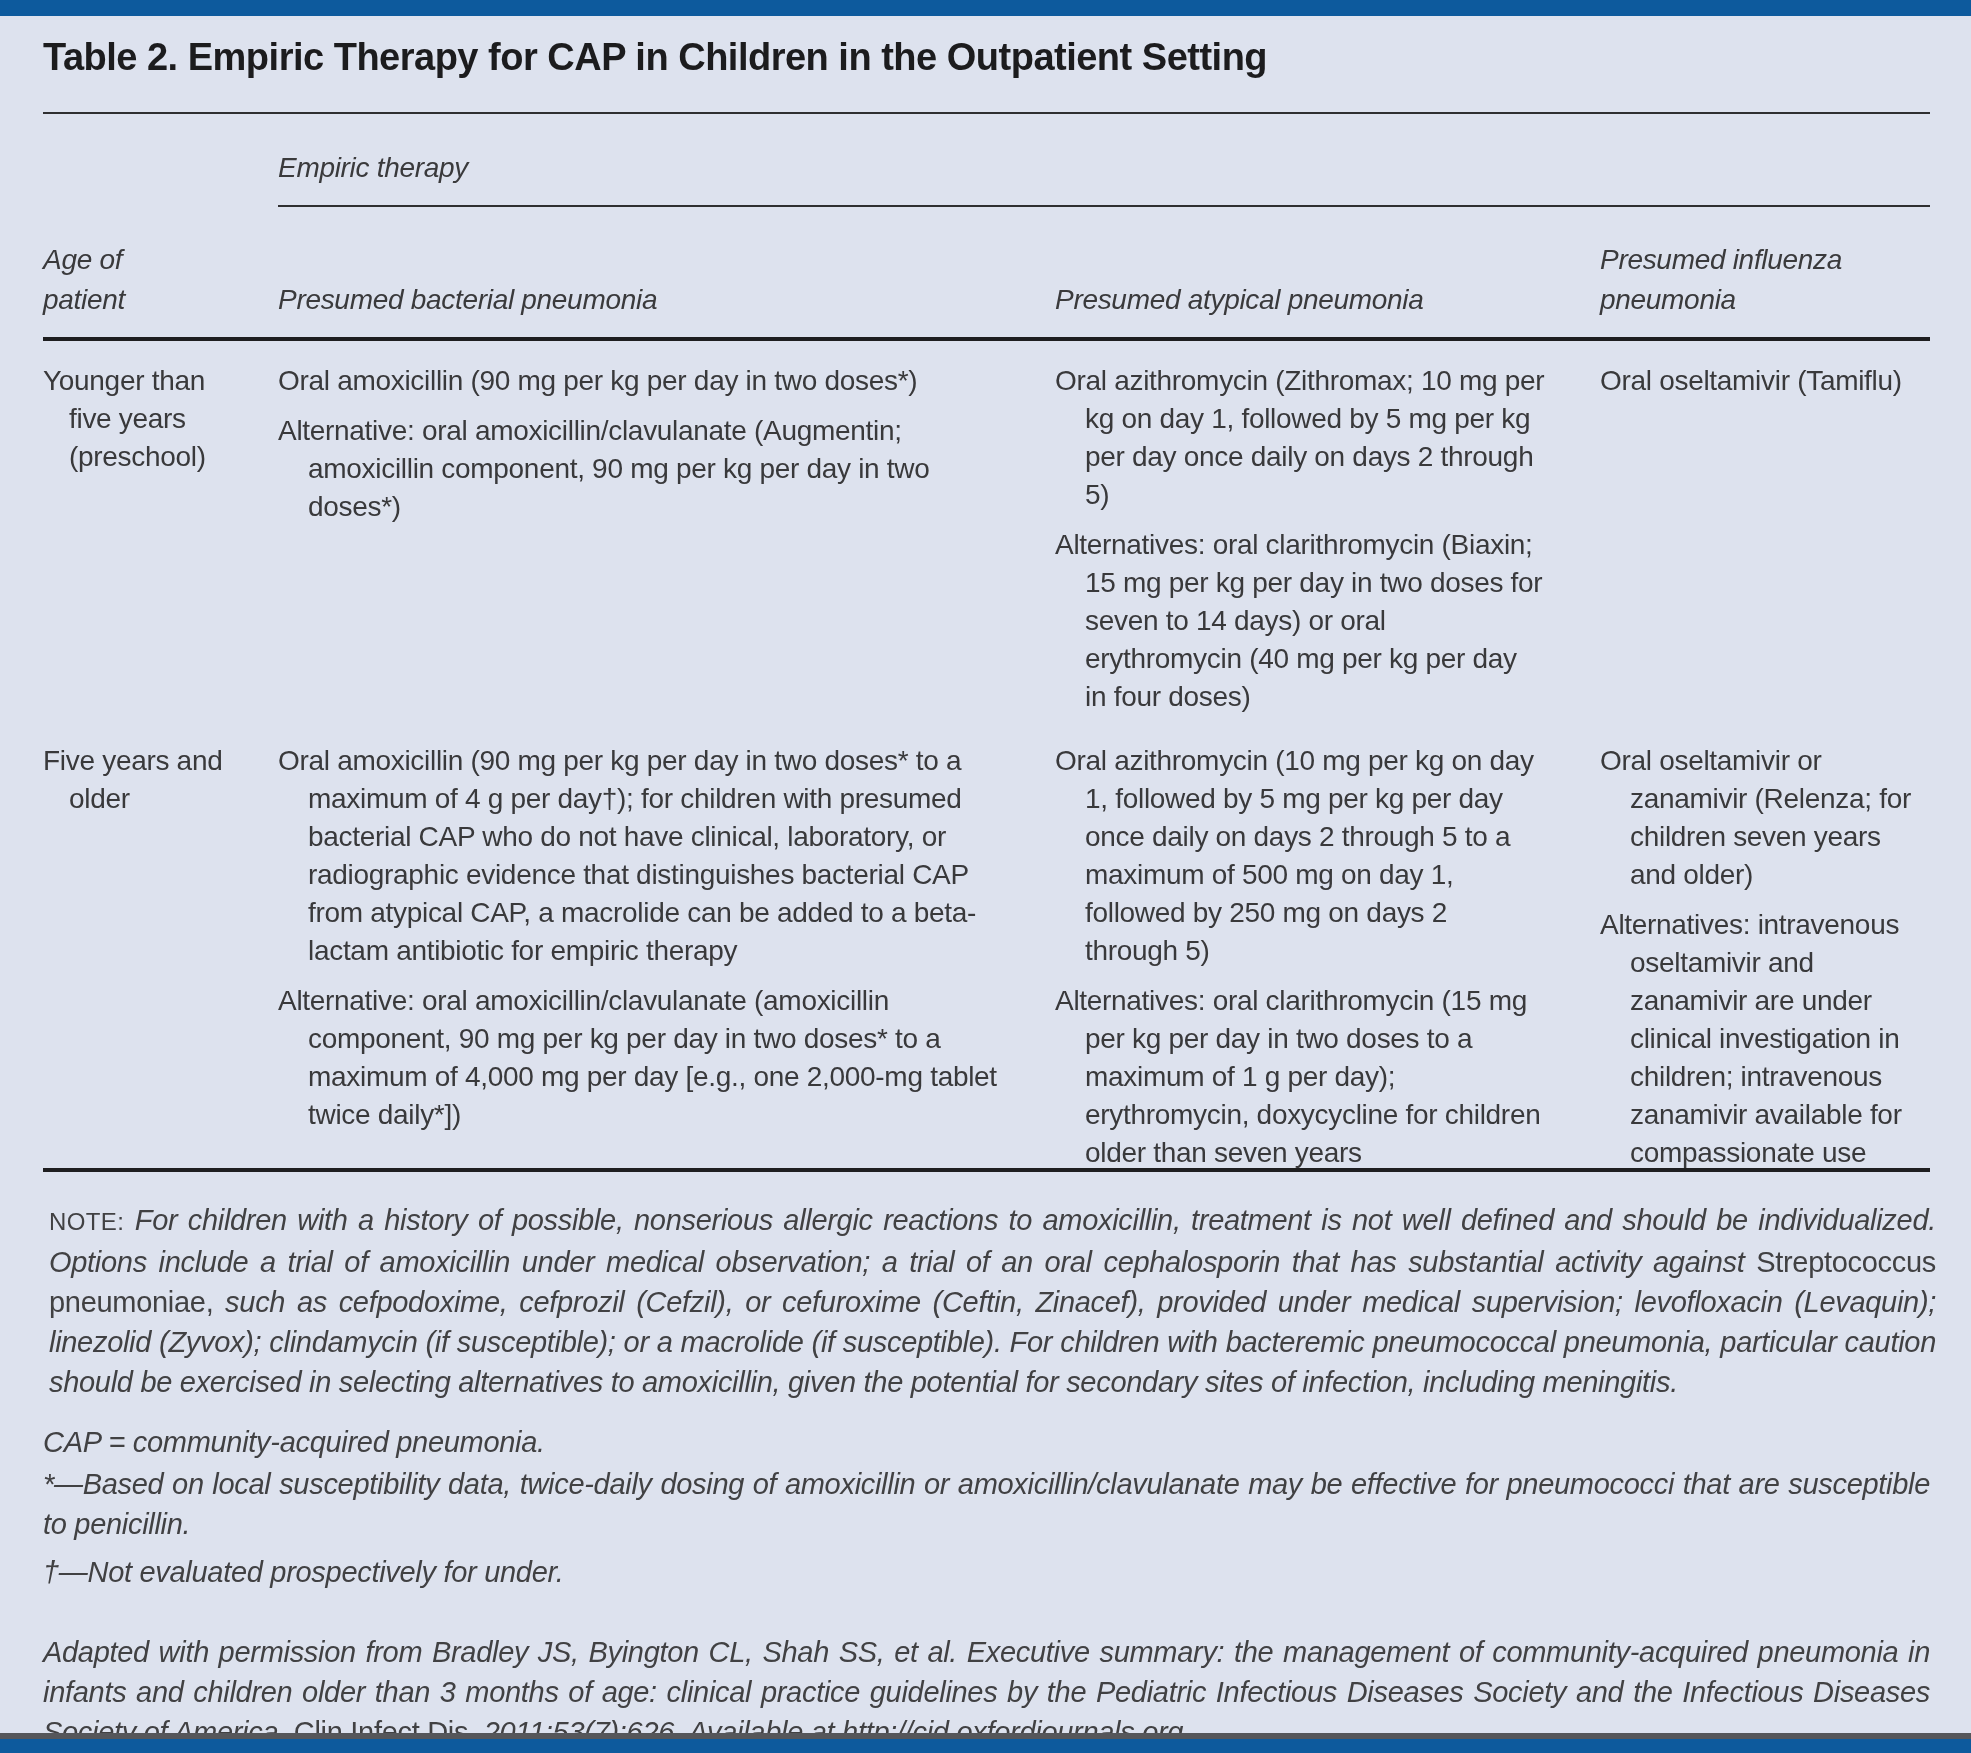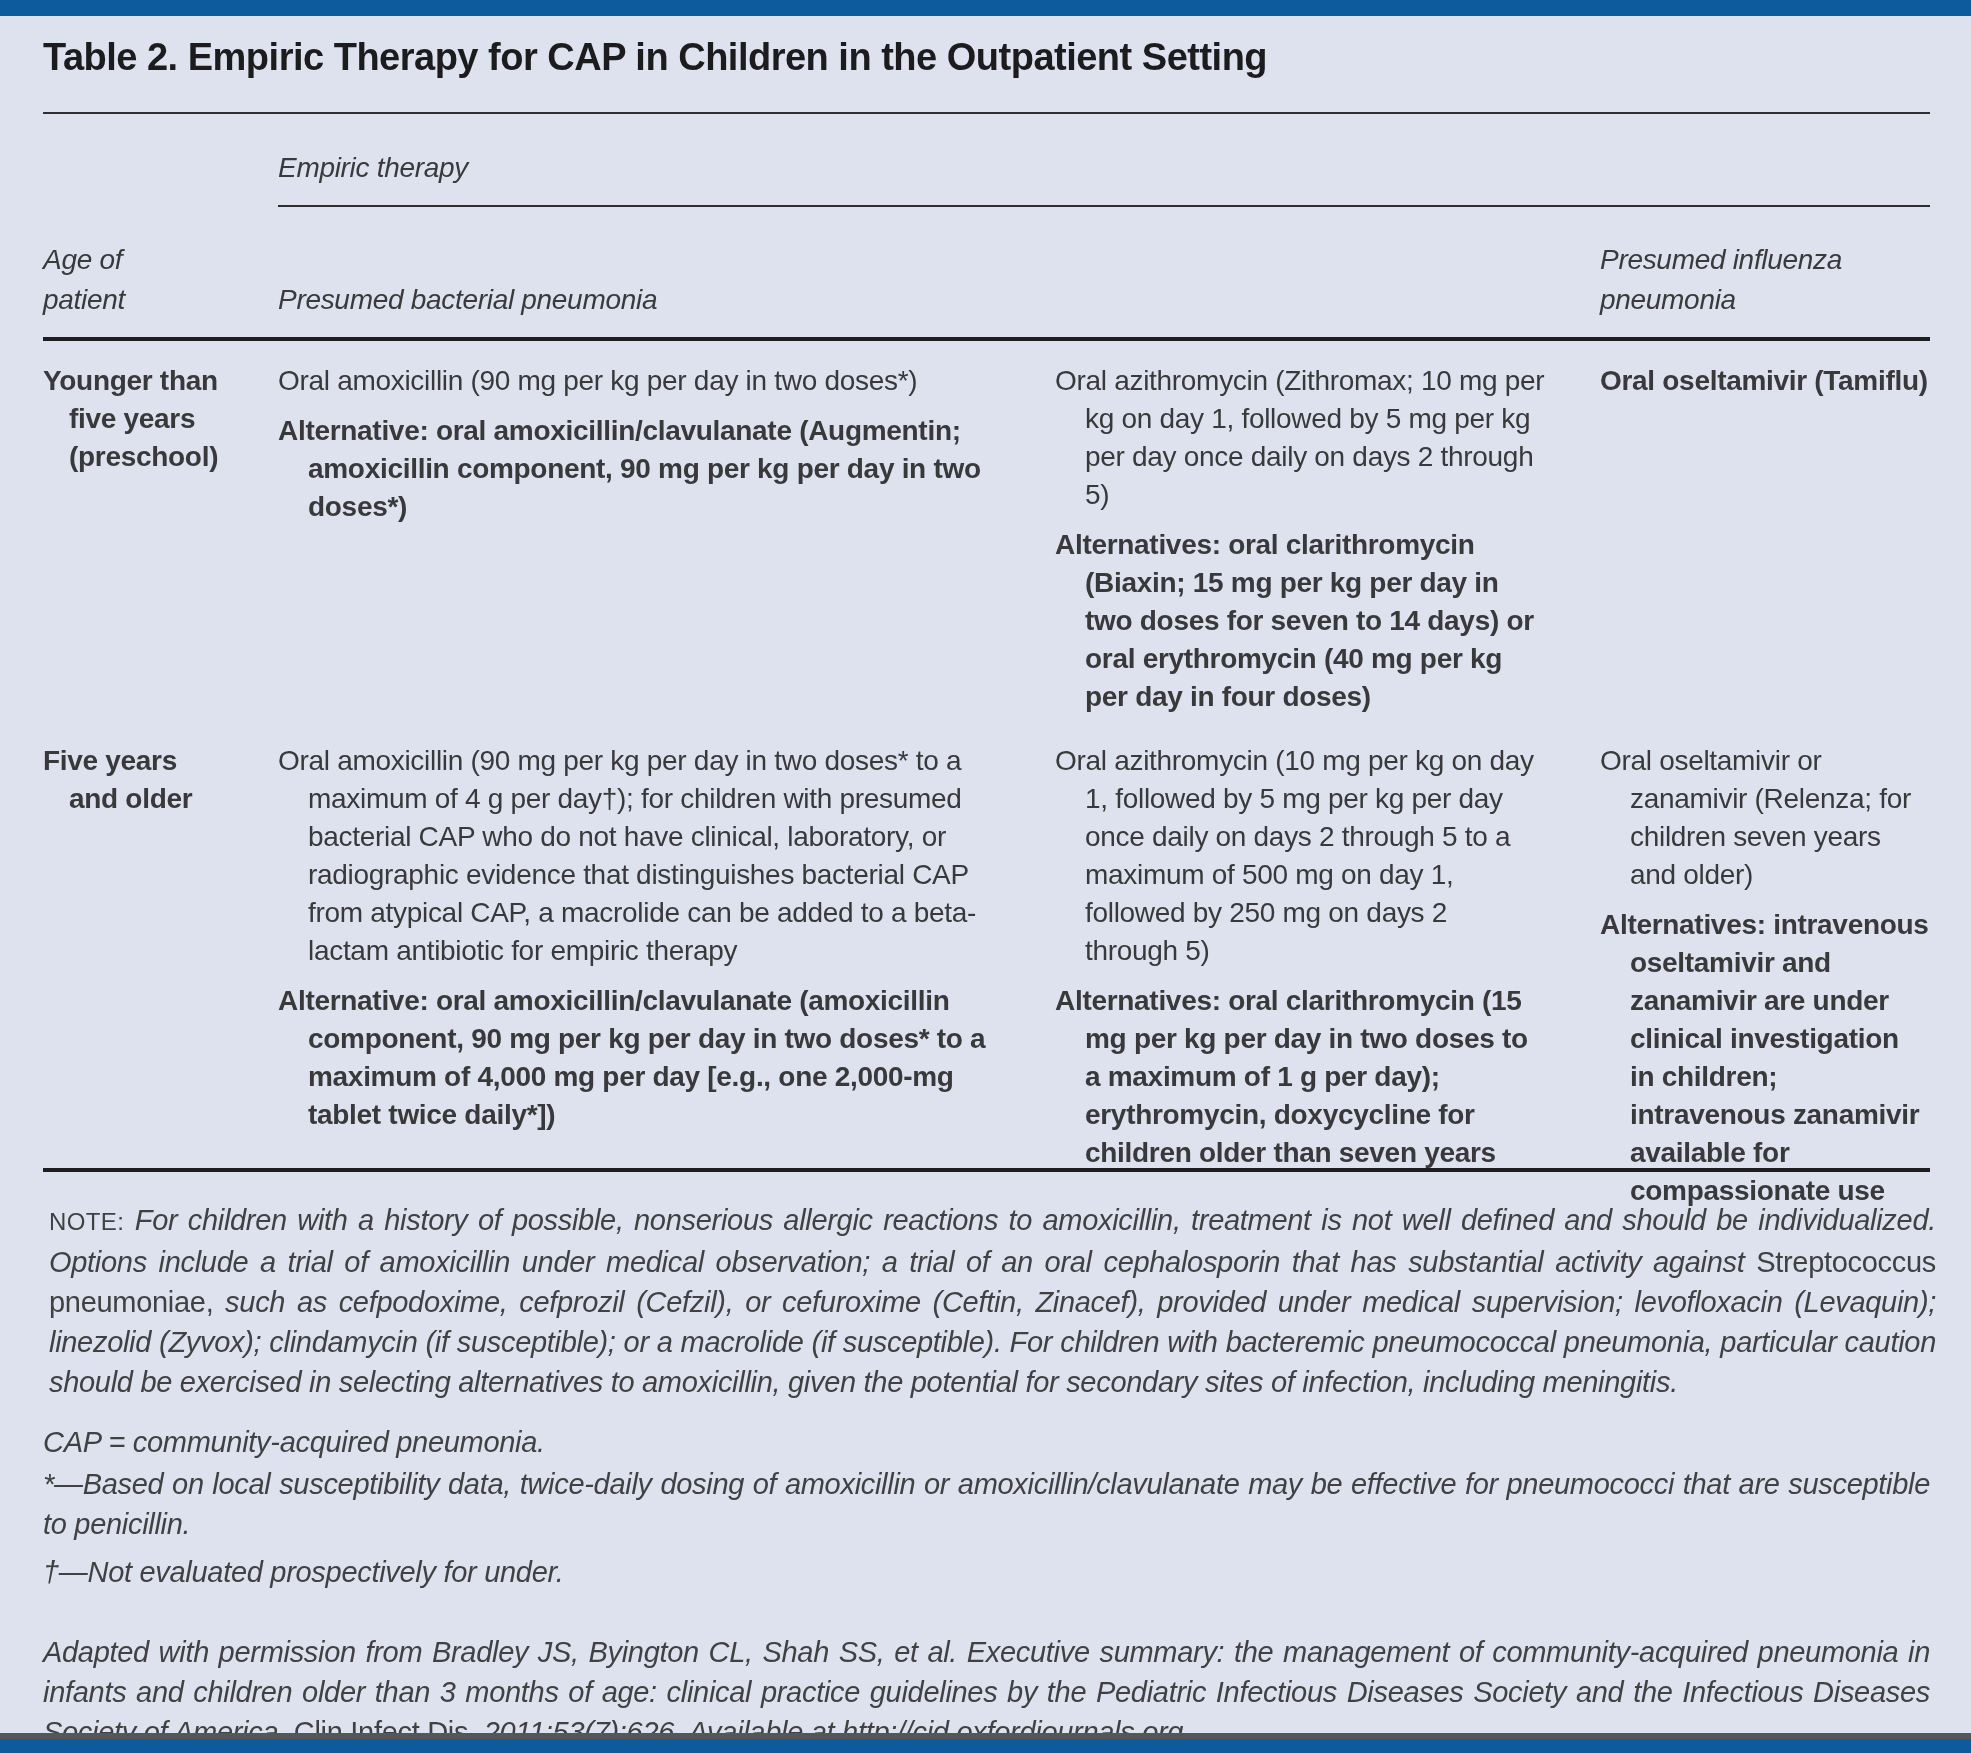--- a/index.html
+++ b/index.html
@@ -22,21 +22,21 @@
   .rule.heavy { height:4px; background:#1e1e20; }
 
   .hdr { position:absolute; font-style:italic; font-size:28px; line-height:40px; color:#3a3a3c; }
 
   .trow {
     position:absolute; left:43px; width:1887px;
     display:grid; grid-template-columns:235px 777px 545px 330px;
     font-size:28px; line-height:38px;
   }
   .cell p { margin:0 0 12px 0; padding-left:30px; text-indent:-30px; }
-  .cell p:last-child { margin-bottom:0;font-weight:bold; }
+  .cell p:last-child { margin-bottom:0; }
   .cell.c-age { padding-right:55px; }
   .cell.c-age p { padding-left:26px; text-indent:-26px; }
   .cell.c-bact { padding-right:30px; }
   .cell.c-atyp { padding-right:55px; }
 
   .note {
     position:absolute; top:1200px; left:49px; width:1887px;
     font-size:29px; line-height:40px; text-align:justify; font-style:italic; color:#414143;
   }
   .note-label { font-style:normal; font-size:24px; letter-spacing:0.4px; }
@@ -63,20 +63,21 @@
   <h1 class="title">Table 2. Empiric Therapy for CAP in Children in the Outpatient Setting</h1>
 
   <div class="rule" style="top:112px; left:43px; width:1887px;"></div>
 
   <div class="hdr" style="top:148px; left:278px;">Empiric therapy</div>
 
   <div class="rule" style="top:205px; left:278px; width:1652px;"></div>
 
   <div class="hdr" style="top:240px; left:43px; width:140px;">Age of patient</div>
   <div class="hdr" style="top:280px; left:278px;">Presumed bacterial pneumonia</div>
+  <div class="hdr" style="top:280px; left:1055px;">Presumed atypical pneumonia</div>
   <div class="hdr" style="top:240px; left:1600px; width:290px;">Presumed influenza pneumonia</div>
 
   <div class="rule heavy" style="top:337px; left:43px; width:1887px;"></div>
 
   <div class="trow" style="top:362px;">
     <div class="cell c-age">
       <p>Younger than five years (preschool)</p>
     </div>
     <div class="cell c-bact">
       <p>Oral amoxicillin (90 mg per kg per day in two doses*)</p>

